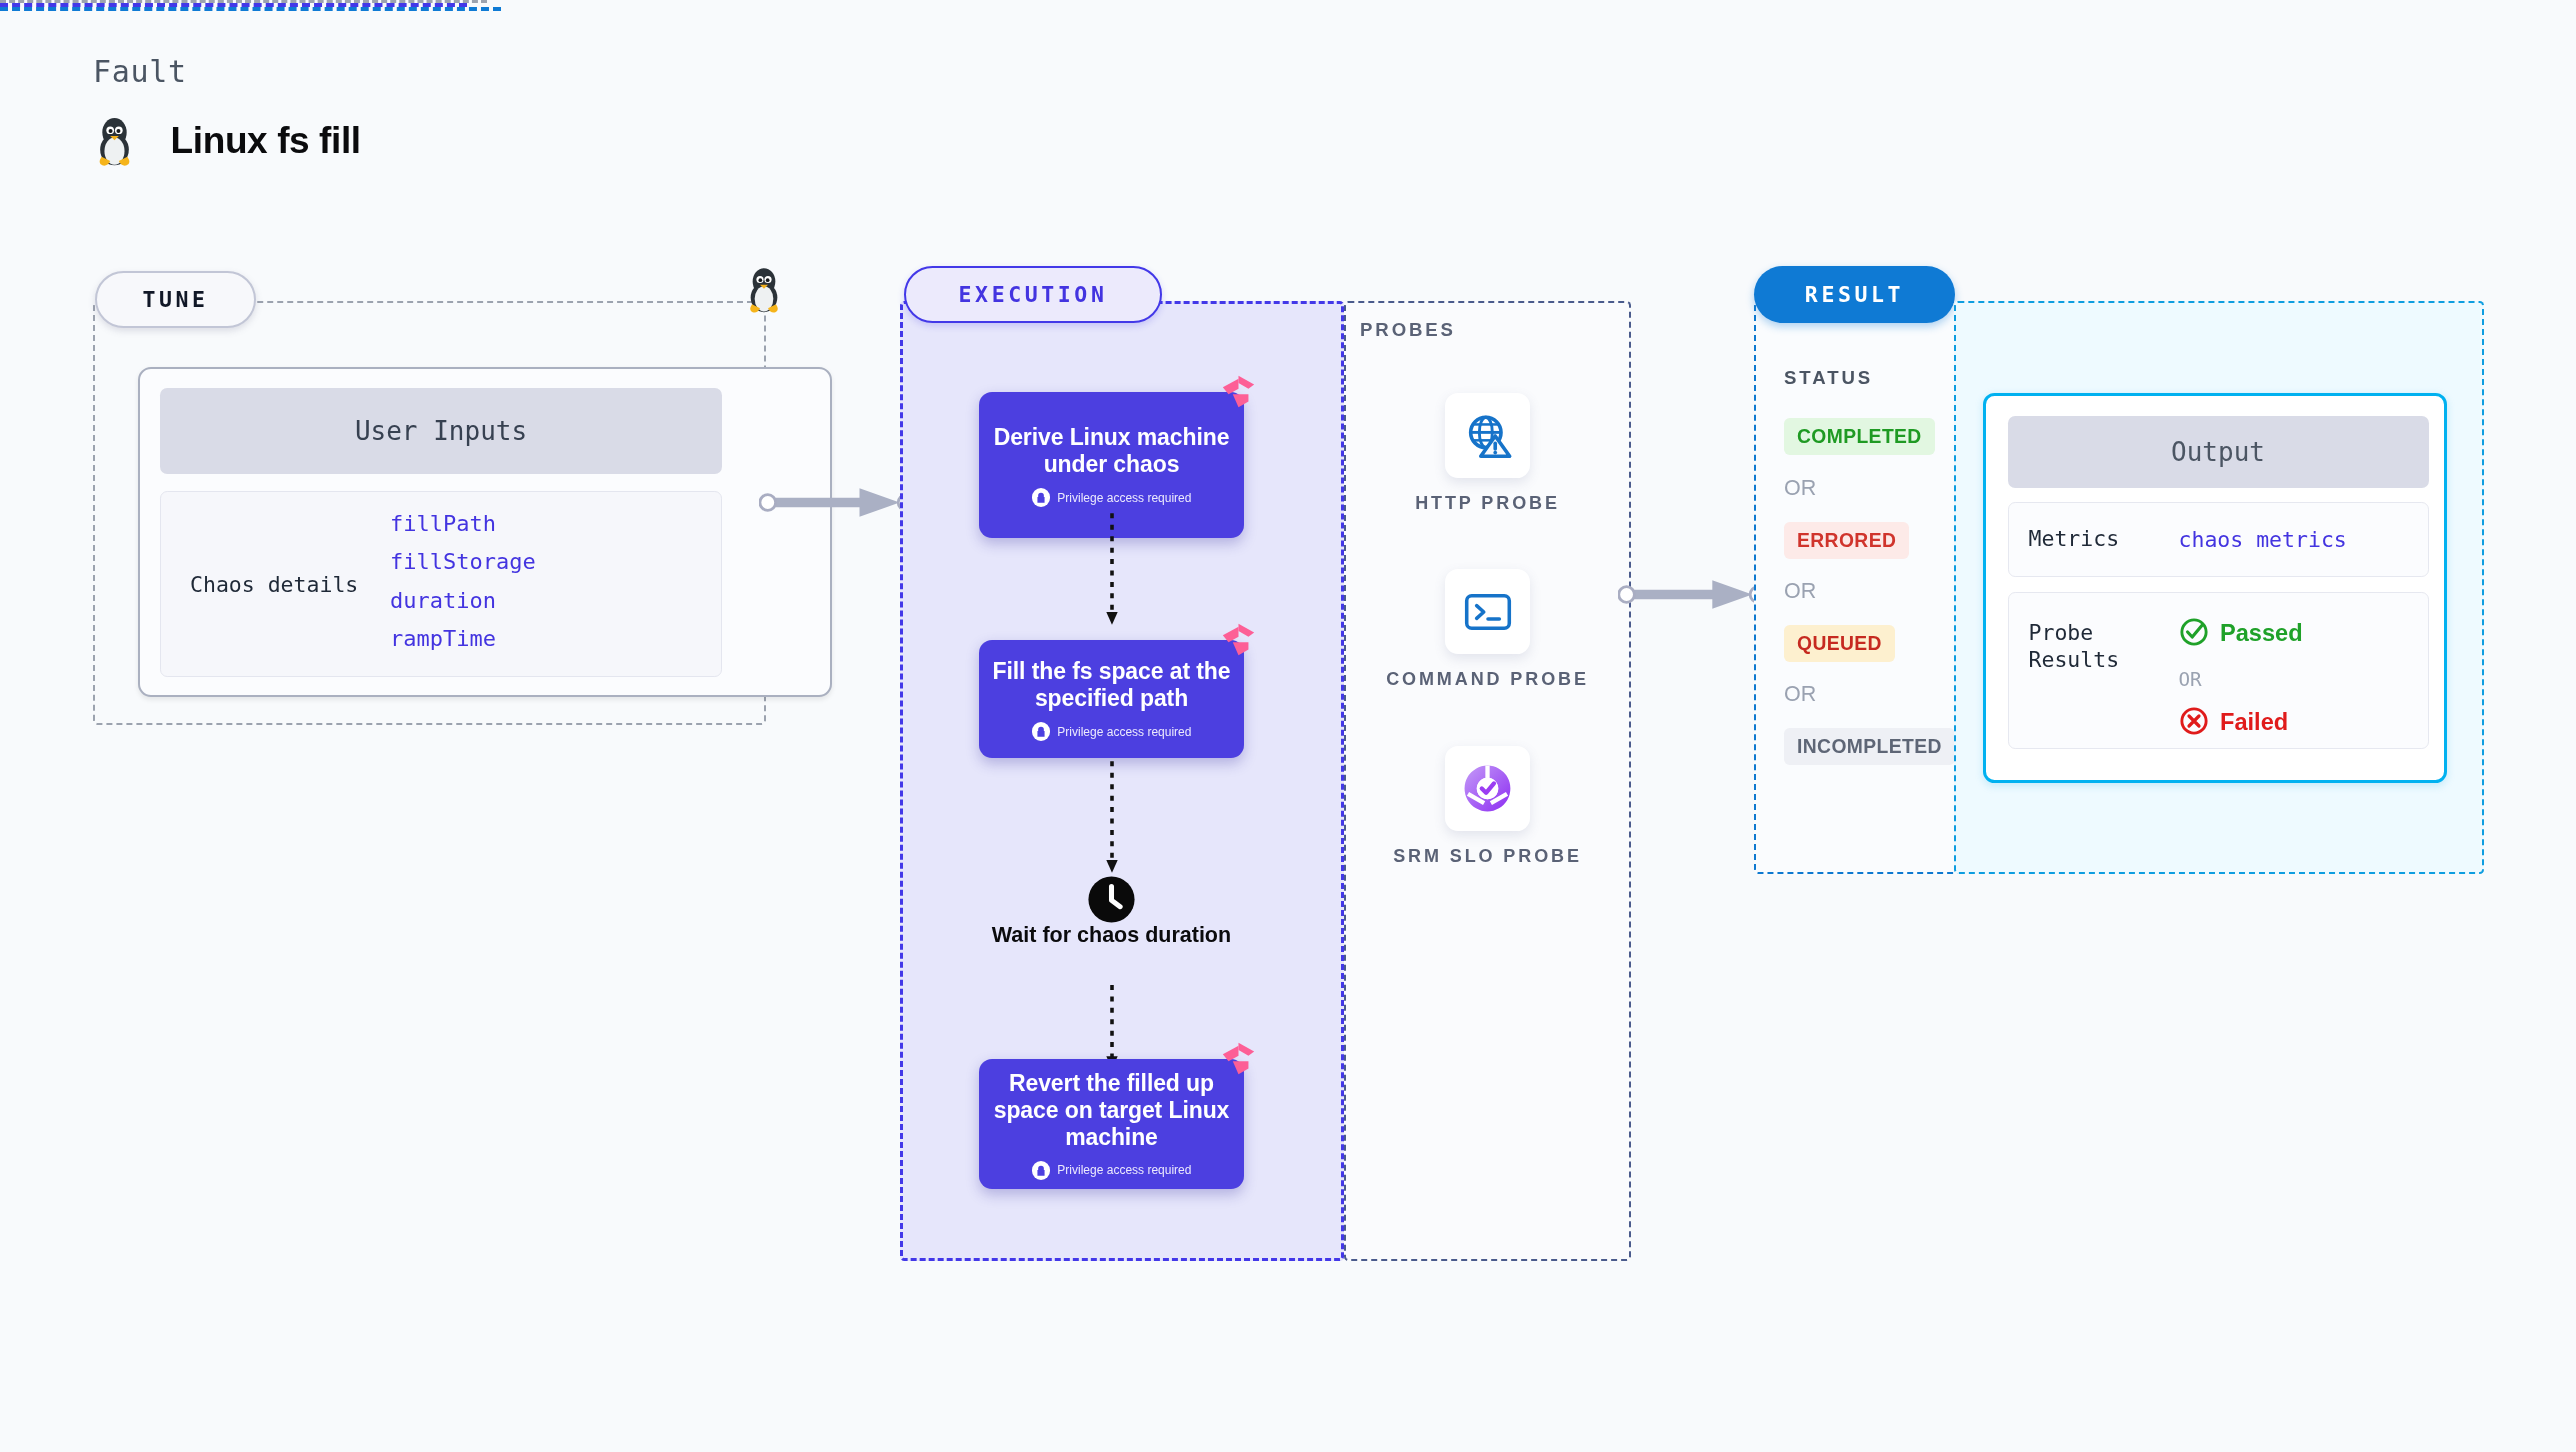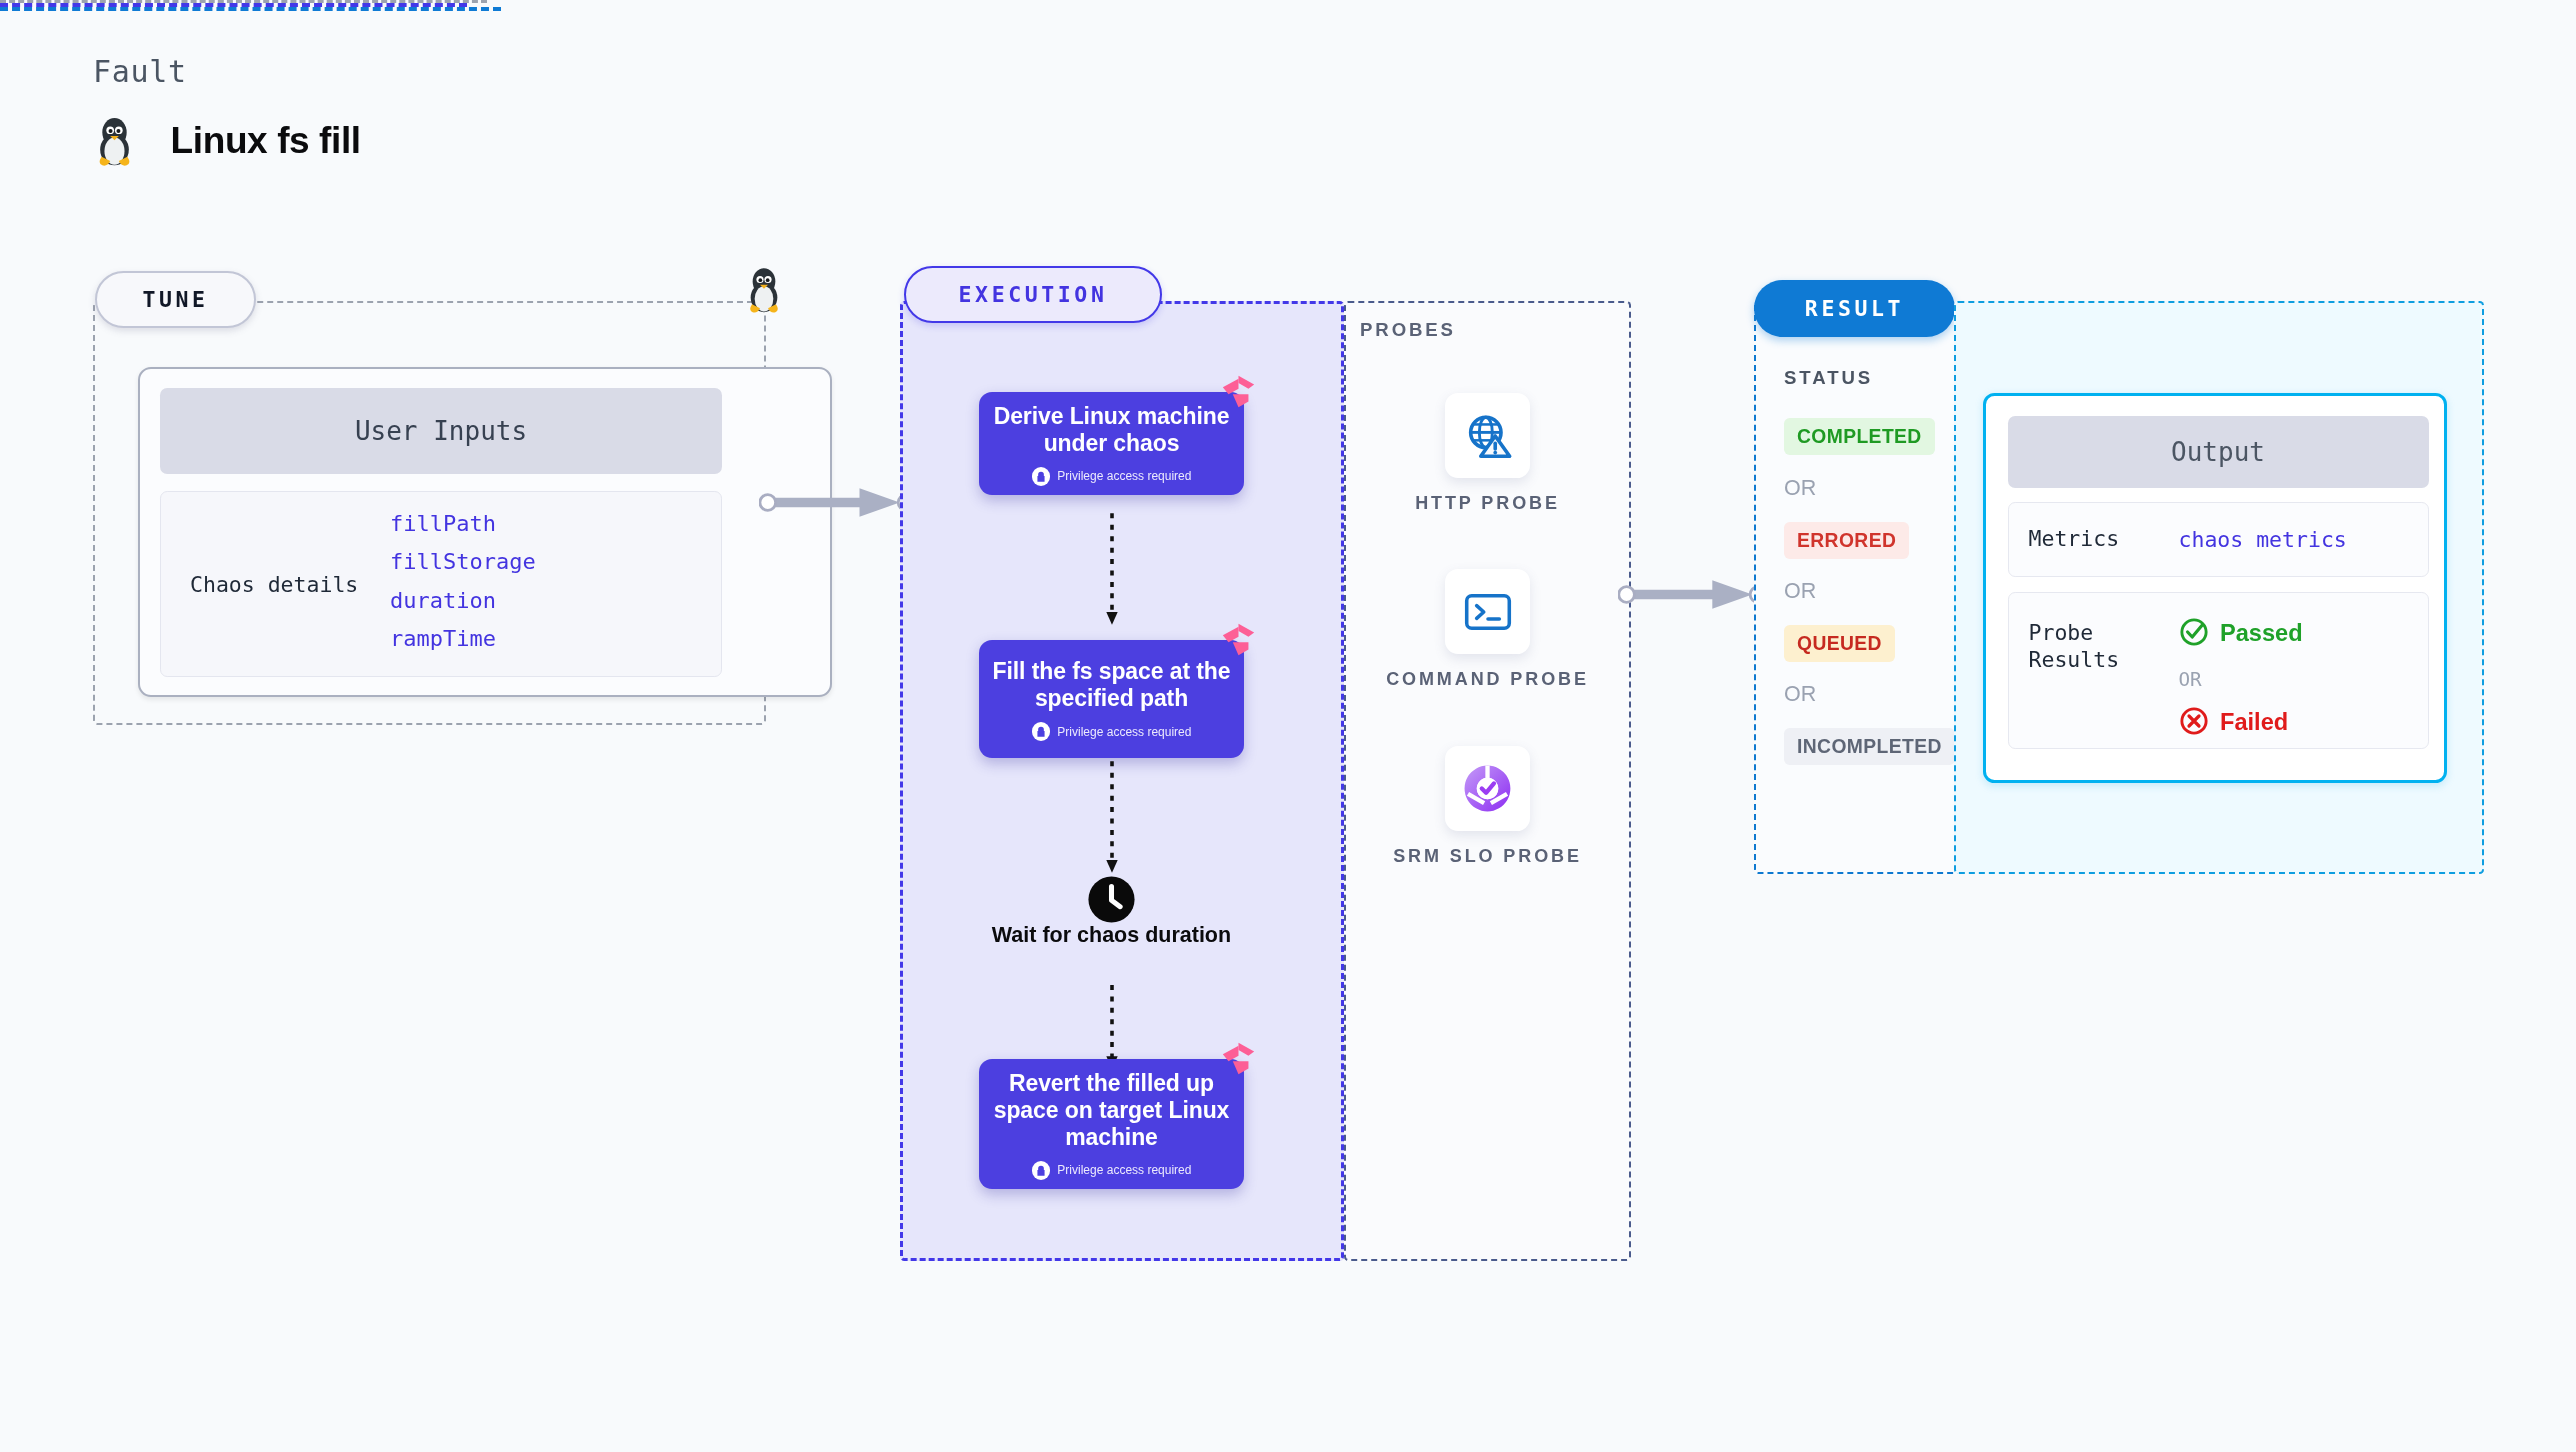--- a/index.html
+++ b/index.html
@@ -123,21 +123,21 @@
   .probe-label {
     margin-top: 13px; text-align: center; font-size: 18px; font-weight: bold;
     letter-spacing: 2.9px; color: #5a6276; line-height: 1.35;
   }
 
   
   #result-box { left: 1754px; top: 301px; width: 208px; height: 573px;
                 border-width: 2.9px; border-color: #0e79d0; background: #fafcfe; }
   #result-pill { left: 1754px; top: 266px; width: 201px; height: 57px;
                  background: #0f7ad4; color: #fff; font-size: 21.5px;
-                 box-shadow: 0 3.6px 8.6px rgba(15,122,212,.33); margin-top: 14px; }
+                 box-shadow: 0 3.6px 8.6px rgba(15,122,212,.33); }
   #result-dash { left: 1954px; top: 295px; width: 501px; border-top: 4.3px dashed #0f7ad4; }
 
   #status-label {
     position: absolute; left: 1784px; top: 367px;
     font-size: 18.6px; font-weight: bold; letter-spacing: 2.9px; color: #4b5563;
   }
   .status-badge {
     position: absolute; left: 1784px; display: flex; align-items: center;
     justify-content: center; border-radius: 5.7px; font-size: 19.3px;
     font-weight: bold; letter-spacing: 0.4px; padding: 0 13px; height: 37px;
@@ -240,21 +240,21 @@
   <line x1="14" y1="30" x2="150" y2="30" stroke="#aab0c4" stroke-width="13"></line>
   <polygon points="140,10 196,30 140,50" fill="#aab0c4"></polygon>
   <circle cx="12" cy="30" r="11" fill="#fff" stroke="#a9adc2" stroke-width="4"></circle>
   <circle cx="205" cy="30" r="11" fill="#fff" stroke="#a9adc2" stroke-width="4"></circle>
 </svg>
 
 <div id="exec-box" class="stage-box"></div>
 <div id="exec-dash"></div>
 <div id="exec-pill" class="stage-pill">EXECUTION</div>
 
-<div class="exec-node" style="top:392px;height:103px;">
+<div class="exec-node" style="top:392px;height:146px;">
   <span class="harness-flag">
     <svg width="37" height="37" viewBox="0 0 52 52">
       <path d="M26 4 L48 16 L40 22 L26 14 Z" fill="#fd5f96"></path>
       <path d="M4 20 L26 8 L26 22 L12 30 Z" fill="#fd5f96"></path>
       <path d="M18 30 L40 30 L40 40 L26 48 Z" fill="#fd5f96"></path>
     </svg>
   </span>
   <div class="exec-node-title">Derive Linux machine under chaos</div>
   <div class="exec-node-privilege">
     <span class="lock-badge">

